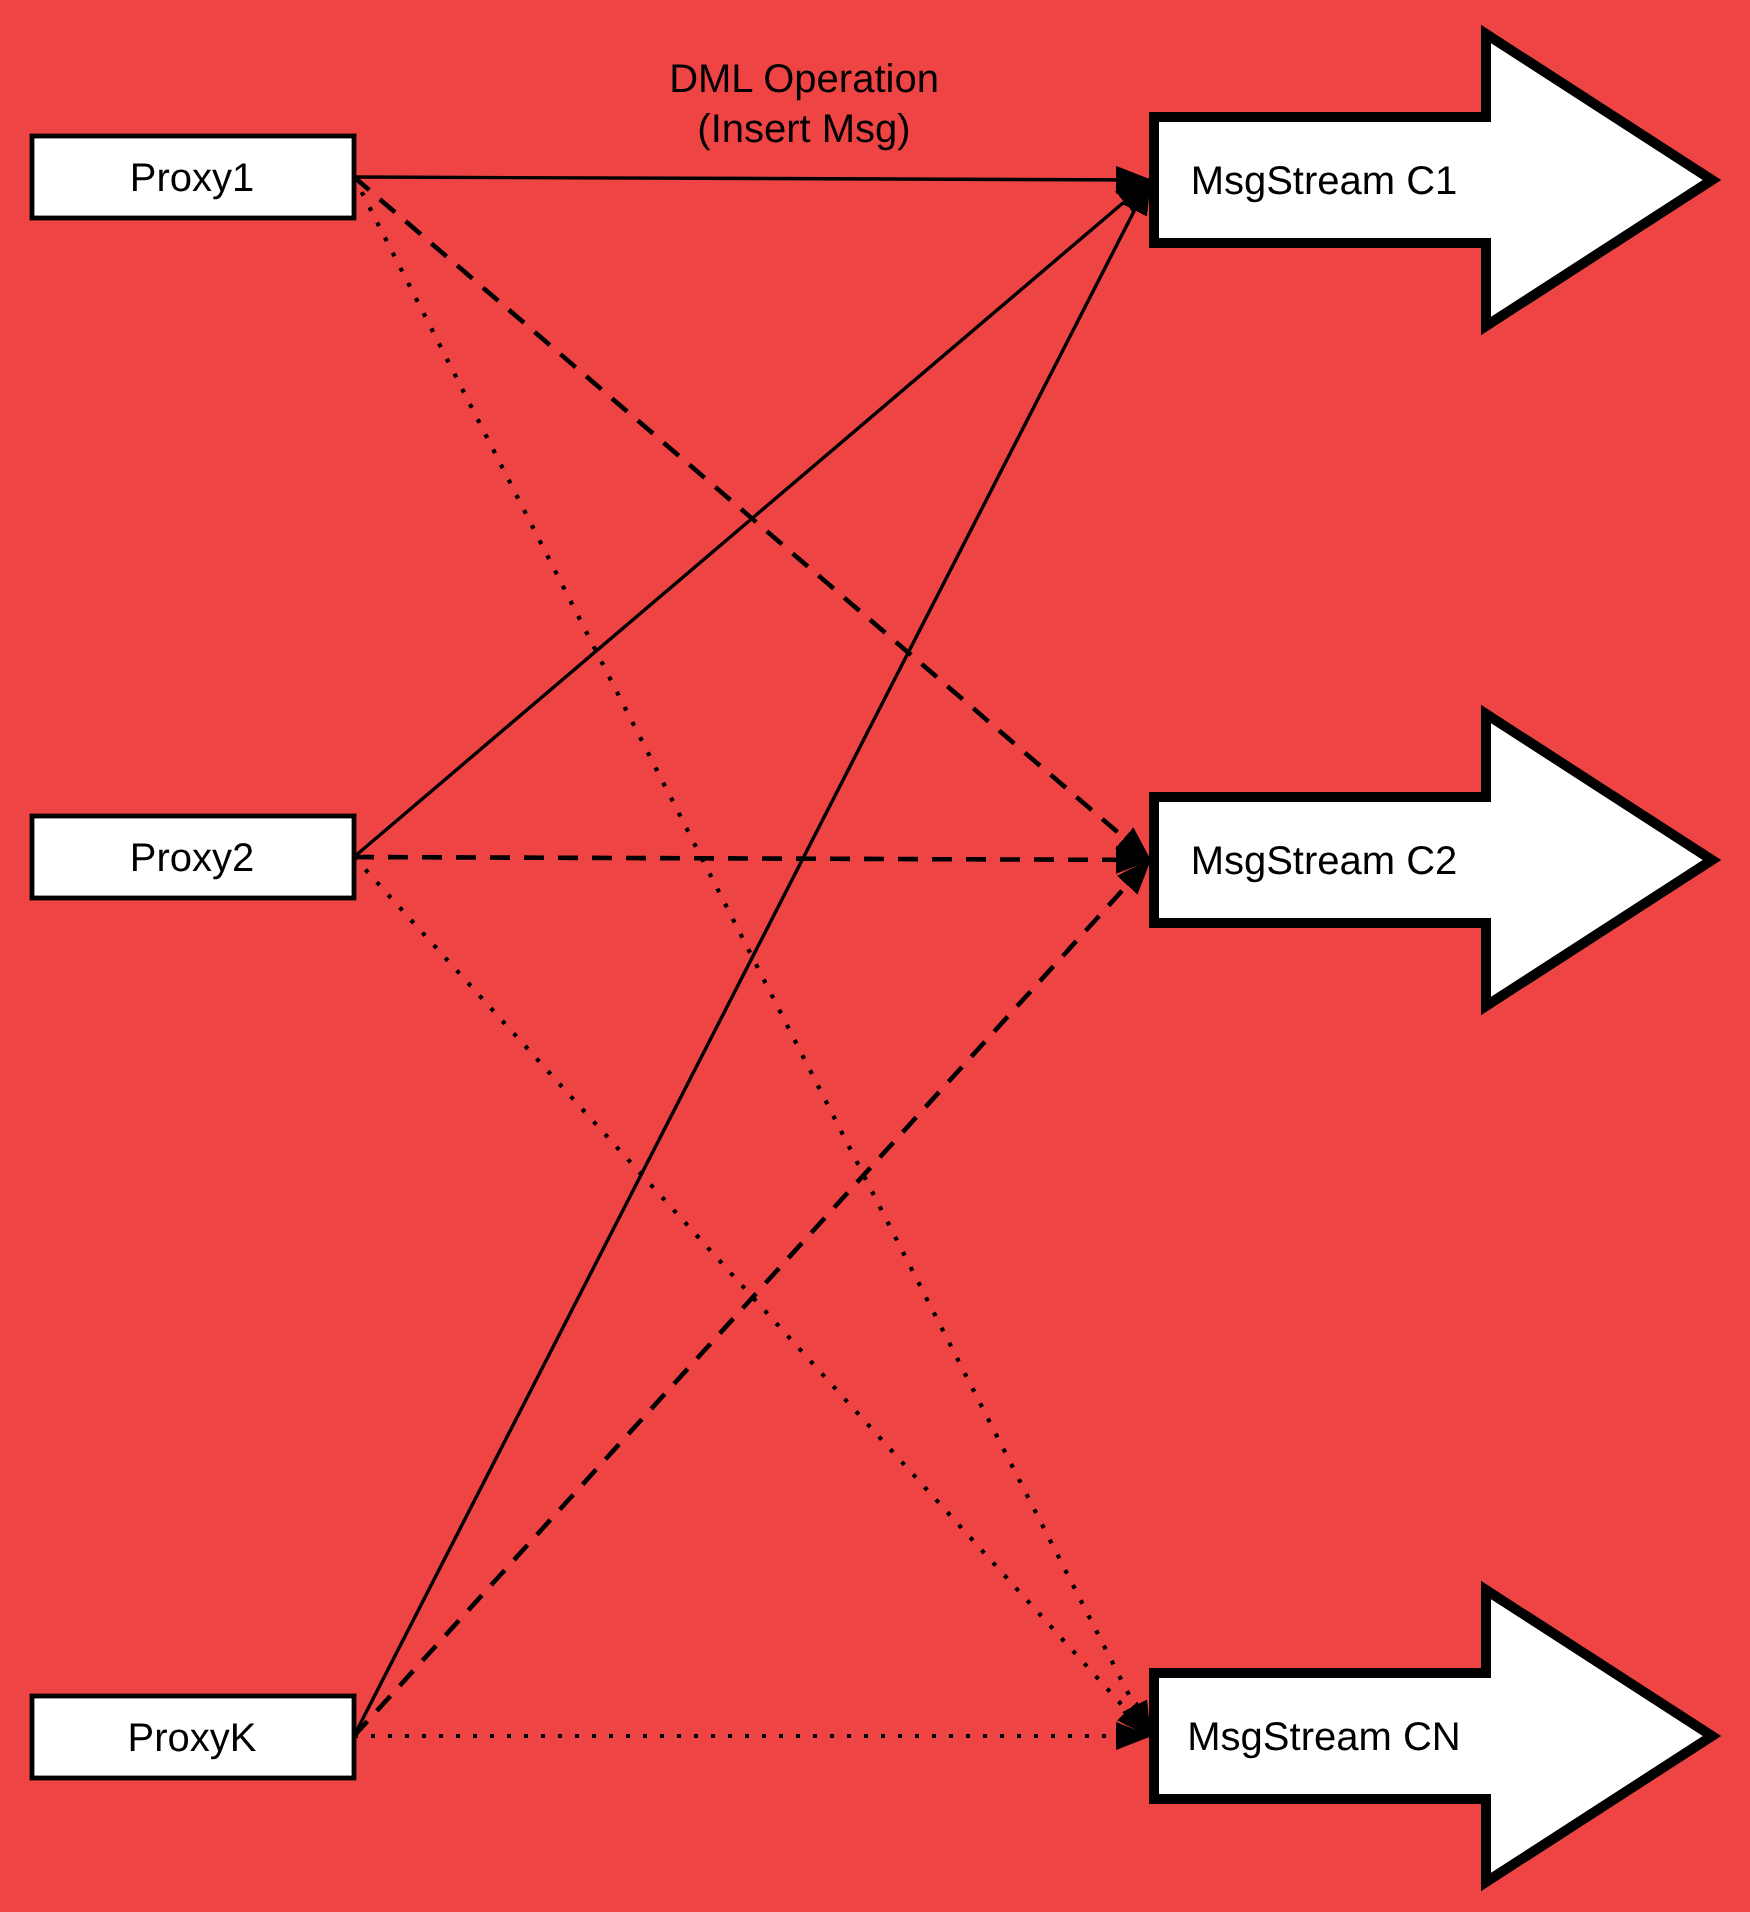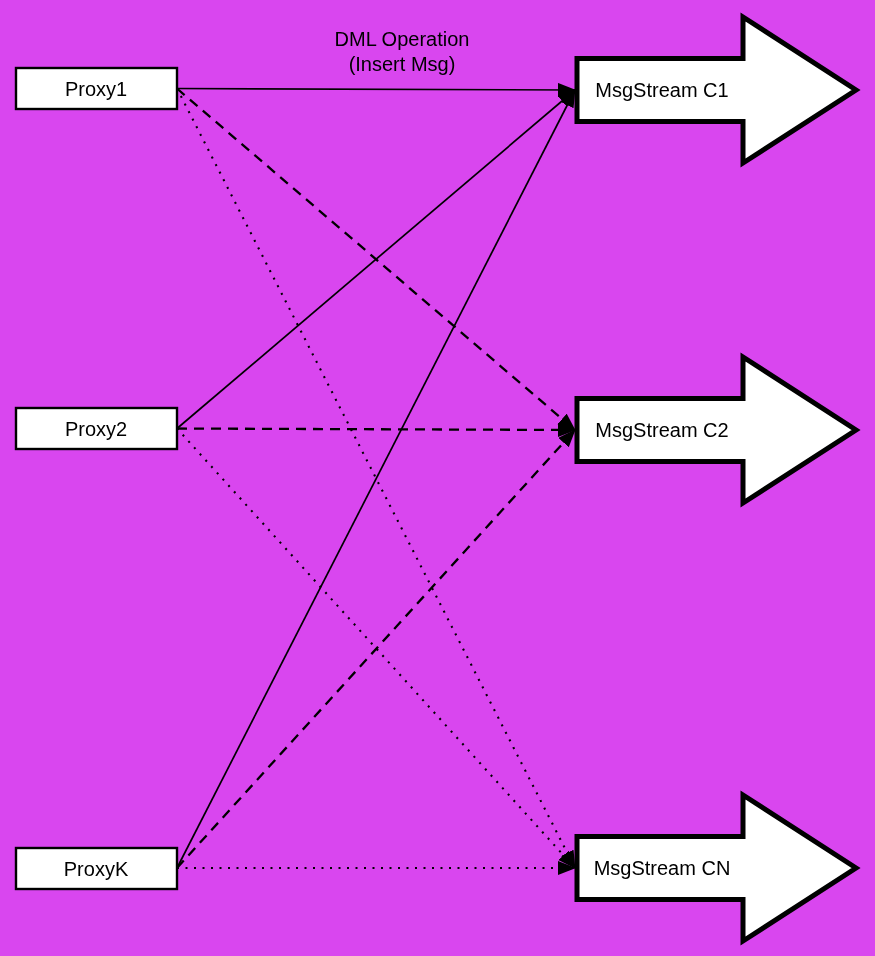--- a/index.html
+++ b/index.html
@@ -4,21 +4,21 @@
 <style>
   html, body {
     margin: 0;
     padding: 0;
     background: #ffffff;
   }
   .canvas {
     position: relative;
     width: 875px;
     height: 956px;
-    background: #d946ef;
+    background: #ef4444;
     font-family: "Liberation Sans", sans-serif;
   }
   svg { display: block; }
   .lbl {
     font-family: "Liberation Sans", sans-serif;
     font-size: 20px;
     fill: #000000;
     text-anchor: middle;
   }
   .proxy-box {

